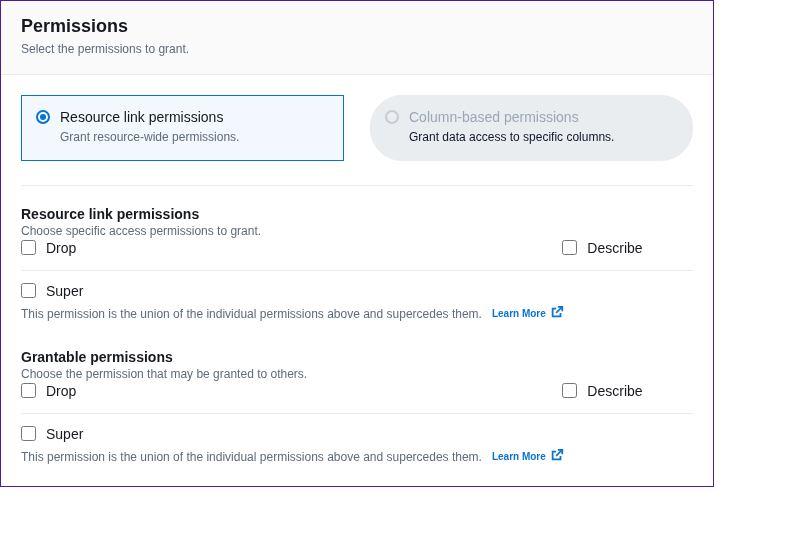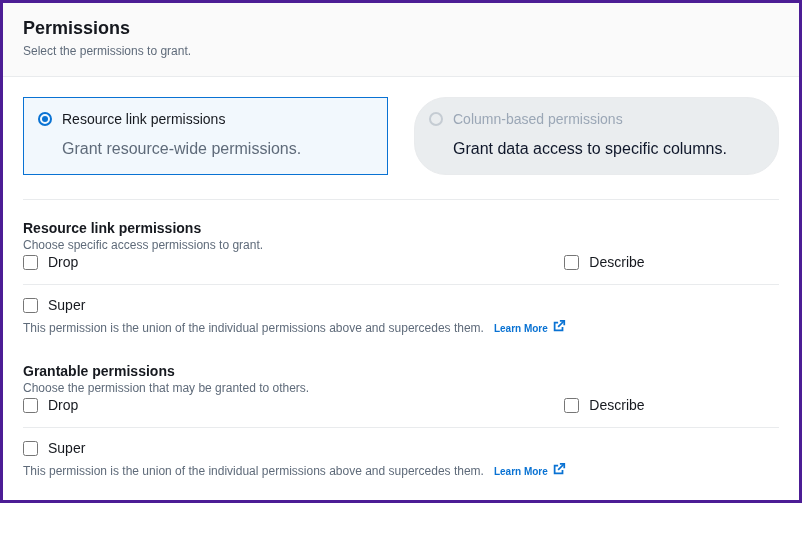--- a/index.html
+++ b/index.html
@@ -3,22 +3,22 @@
   <meta charset="utf-8">
   <style>
     * { margin: 0; padding: 0; box-sizing: border-box; }
     body {
       font-family: "Amazon Ember", "Helvetica Neue", Helvetica, Arial, sans-serif;
       background: #fff;
       color: #16191f;
       font-size: 14px;
     }
     .panel {
-      width: 802px;
-      border: 3px solid #4c1d95;
+      width: 714px;
+      border: 1px solid #4c1d95;
       background: #fff;
     }
     .panel-header {
       padding: 14px 20px 16px 20px;
       border-bottom: 1px solid #e9ebed;
       background: #fafafa;
     }
     .panel-title {
       font-size: 18px;
       font-weight: 700;
@@ -70,23 +70,23 @@
       align-items: center;
       justify-content: center;
     }
     .radio-outer svg { display: block; }
     .tile-label {
       font-size: 14px;
       color: #16191f;
       line-height: 1.4;
     }
     .tile-desc {
-      font-size: 16px;
-      color: #5f6b7a;
-      margin-top: 8px;
+      font-size: 12px;
+      color: #5f6b7a;
+      margin-top: 1px;
       line-height: 1.4;
     }
     .hr {
       height: 1px; background: #e9ebed; border: none;
       margin: 0 0 20px 0;
     }
     .section-title {
       font-size: 14px;
       font-weight: 700;
       color: #16191f;

